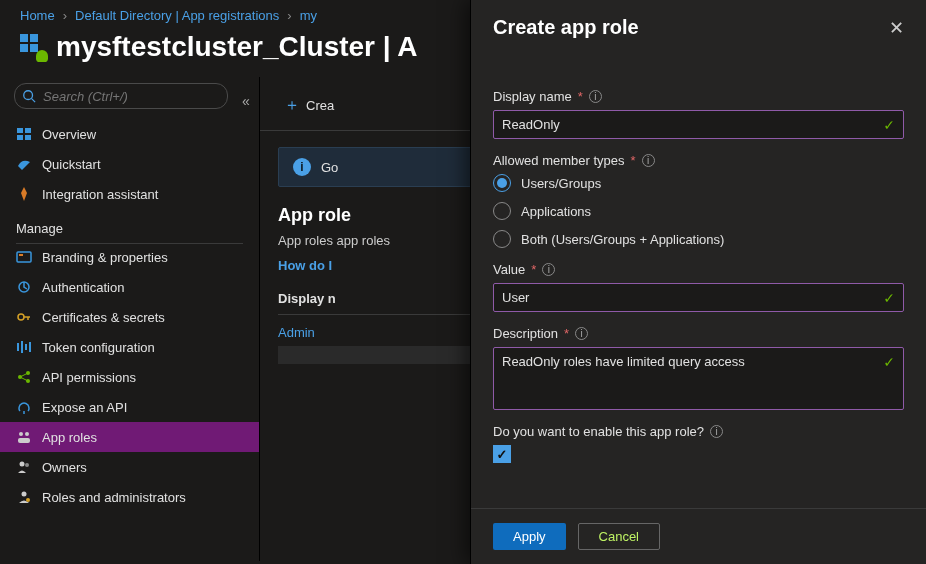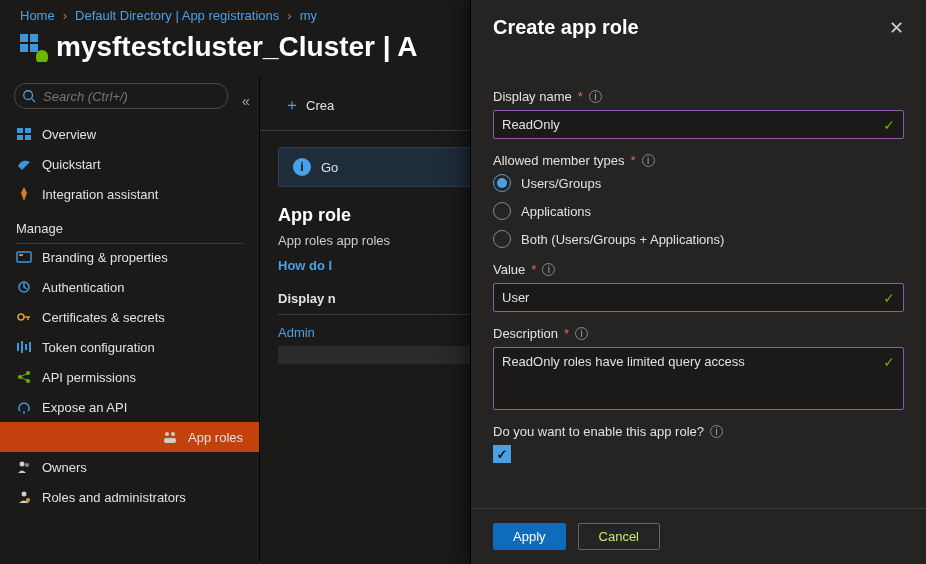--- a/index.html
+++ b/index.html
@@ -84,21 +84,21 @@
     font-size: 14px;
   }
   .sidebar-search-row { display: flex; align-items: center; }
   .nav-item {
     display: flex; align-items: center; gap: 10px;
     padding: 7px 16px;
     font-size: 13px;
     color: #e1e1e1;
     cursor: pointer;
   }
-  .nav-item.active { background: #c2410c; justify-content: flex-end; }
+  .nav-item.active { background: #701a75; }
   .nav-icon { width: 16px; height: 16px; display: flex; align-items:center; justify-content:center; color:#999; }
   .nav-section {
     padding: 12px 16px 6px 16px;
     font-size: 13px;
     color: #e1e1e1;
     font-weight: 400;
     position: relative;
   }
   .nav-section::after {
     content:""; display:block; height:1px; background:#3a3a3a;

